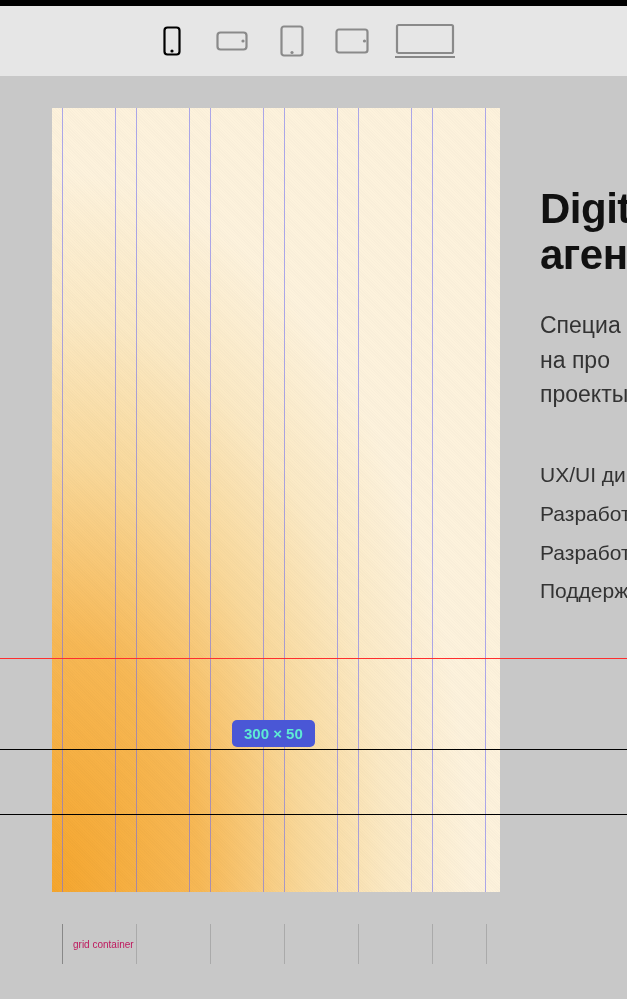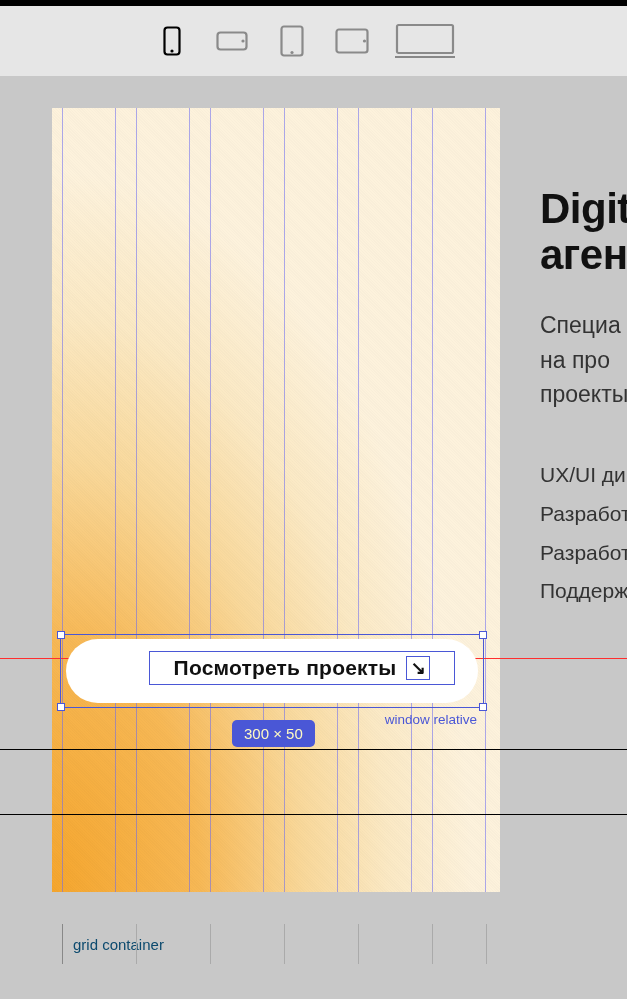--- a/index.html
+++ b/index.html
@@ -83,36 +83,36 @@
     font-size:18px; font-weight:700; color:#111;
   }
   .wr-label {
     position:absolute; right:6px; bottom:-20px;
     font-size:13.5px; color:#4a57d6; font-weight:500;
   }
 
   .dims-badge {
     position:absolute;
     left:232px; top:644px;
-    background:#4a57d6; color:#fef9c3;
-    font-size:15px; font-weight:400;
+    background:#4a57d6; color:#5eead4;
+    font-size:15px; font-weight:700;
     padding:5px 12px; border-radius:5px;
     white-space:nowrap;
   }
 
   
   .gc-row {
     position:absolute;
     left:62px; top:848px;
     width:428px; height:40px;
     display:flex; align-items:center;
     pointer-events:none;
   }
   .gc-row .bar { width:1px; height:40px; background:#888; }
-  .gc-row .lbl { margin-left:10px; font-size:15px; color:#0c4a6e; }
+  .gc-row .lbl { margin-left:10px; font-size:10px; color:#be185d; }
   .gc-divider { position:absolute; top:848px; height:40px; width:1px; background:#aaa; }
 
 </style>
 </head>
 <body>
 
 <div class="top-black"></div>
 
 <div class="toolbar">
   <div class="dev phone-v selected">
@@ -174,36 +174,20 @@
       <li>Разработ</li>
       <li>Разработ</li>
       <li>Поддерж</li>
     </ul>
   </div>
 
   <div class="hline red" style="top:582px;"></div>
   <div class="hline" style="top:673px;"></div>
   <div class="hline" style="top:738px;"></div>
 
-  <div class="sel-outer">
-    <div class="handle h-tl"></div>
-    <div class="handle h-tr"></div>
-    <div class="handle h-bl"></div>
-    <div class="handle h-br"></div>
-
-    <div class="cta-pill"></div>
-
-    <div class="sel-inner">
-      <div style="position:absolute;inset:0;display:flex;align-items:center;justify-content:center;gap:10px;">
-        <span class="cta-label">Посмотреть проекты</span>
-        <span class="arrow-box">↘</span>
-      </div>
-    </div>
-    <div class="wr-label">window relative</div>
-  </div>
 
   <div class="dims-badge">300 × 50</div>
 
   <div class="gc-row">
     <div class="bar"></div>
     <span class="lbl">grid container</span>
   </div>
   <div class="gc-divider" style="left:136px;"></div>
   <div class="gc-divider" style="left:210px;"></div>
   <div class="gc-divider" style="left:284px;"></div>

